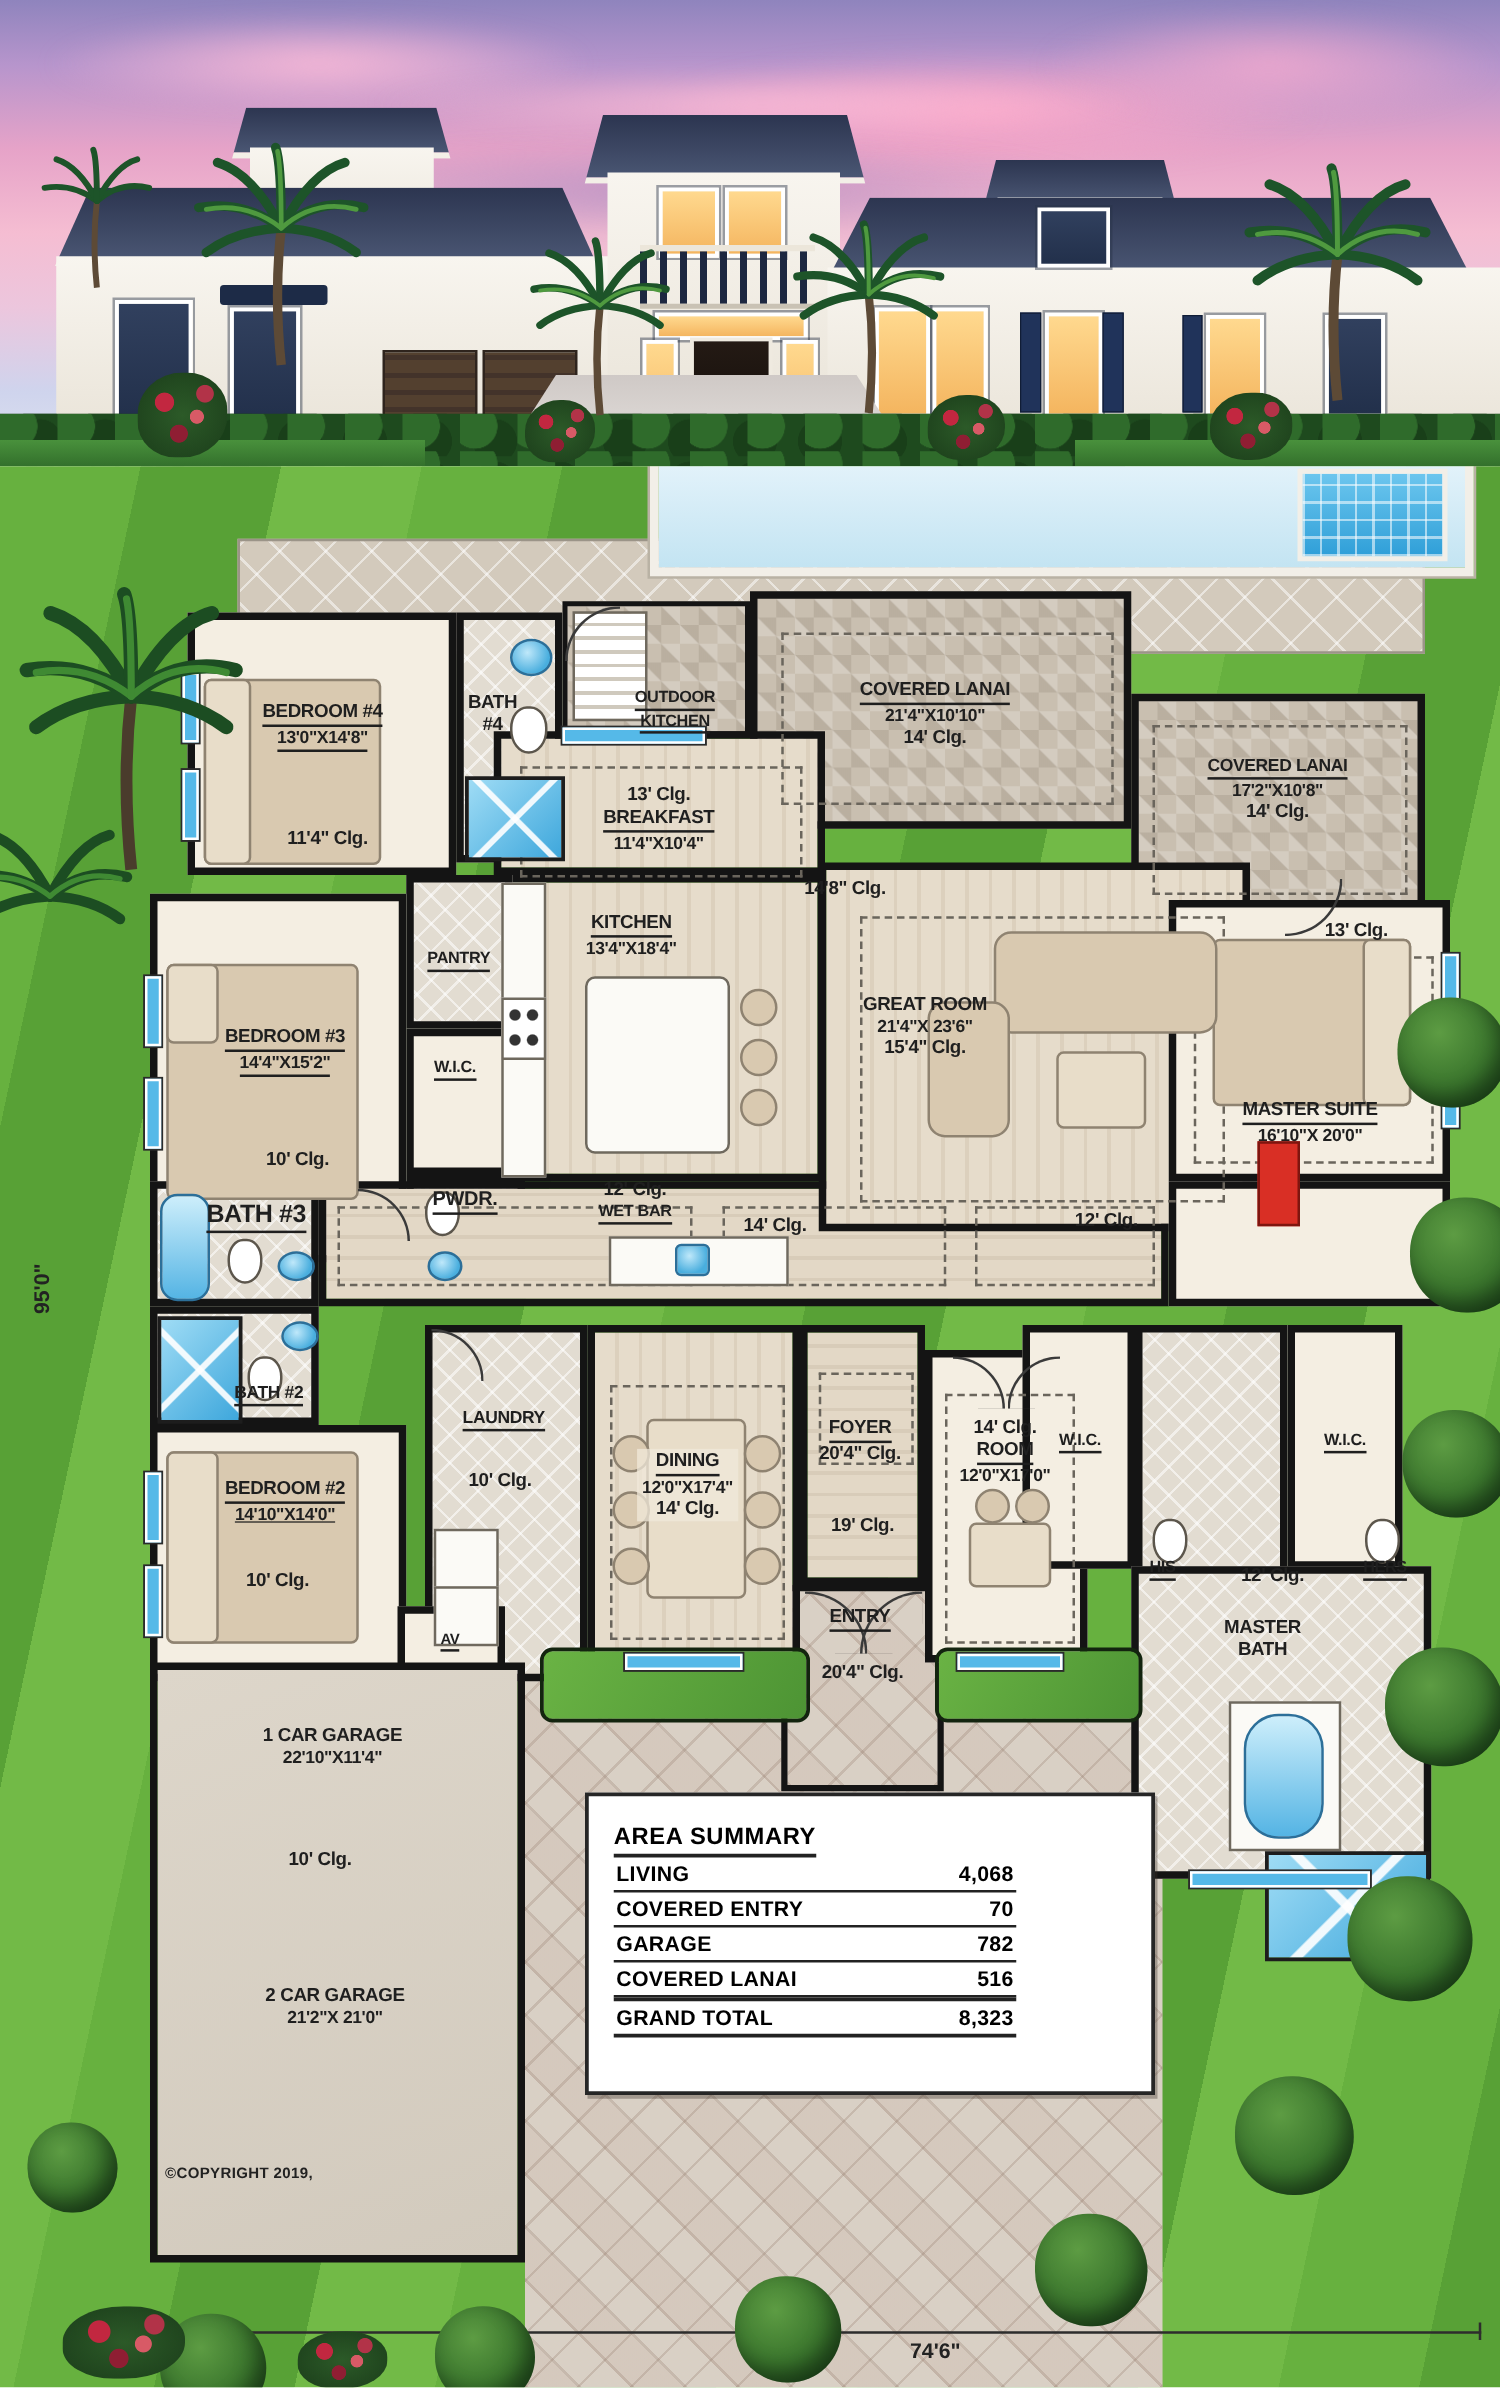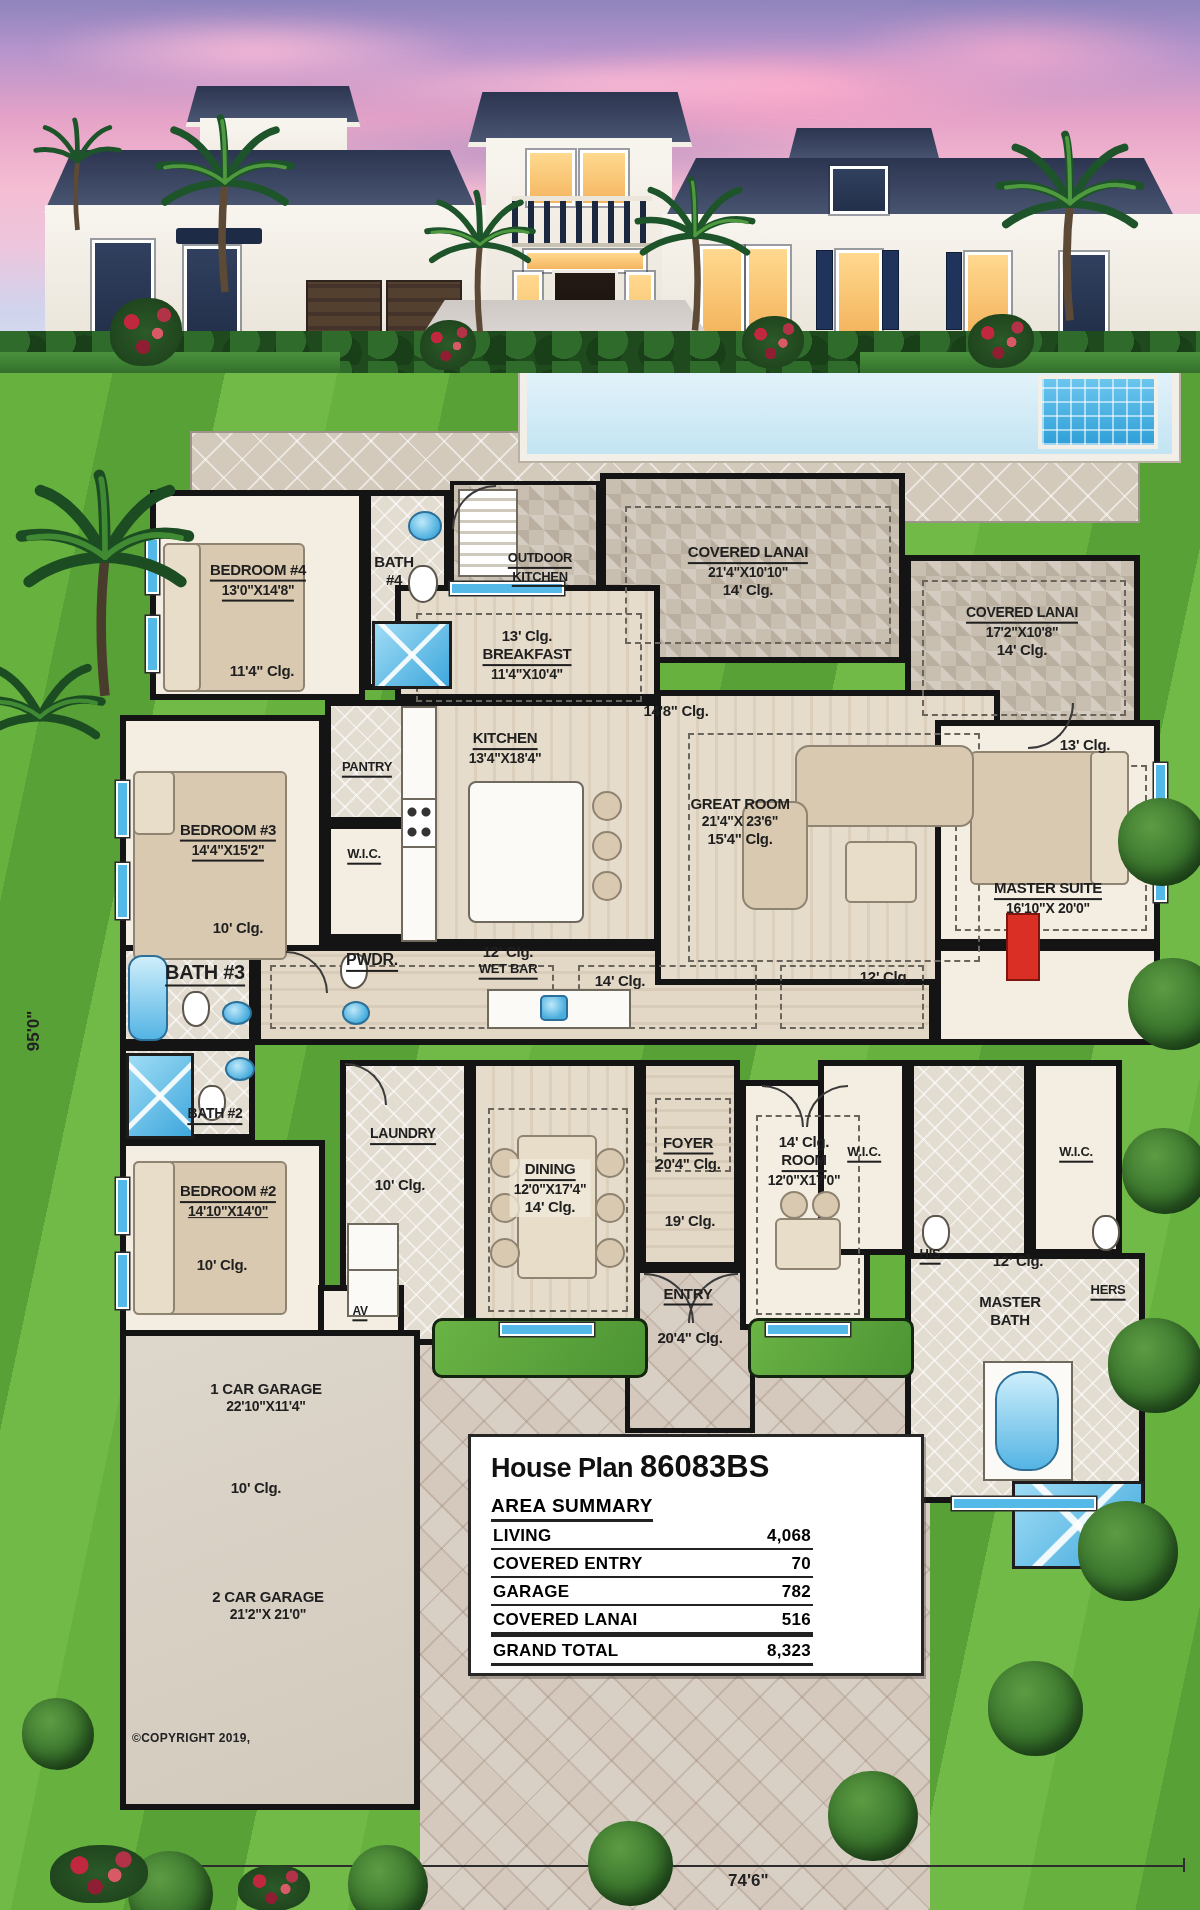--- a/index.html
+++ b/index.html
@@ -511,21 +511,21 @@
     </div>
     <div class="lbl" style="left:864px;top:780px;">
         <div style="font-size:13px;"><span class="u">W.I.C.</span></div>
       </div>
     <div class="lbl" style="left:1076px;top:780px;">
         <div style="font-size:13px;"><span class="u">W.I.C.</span></div>
       </div>
     <div class="lbl" style="left:930px;top:882px;">
         <div style="font-size:13px;"><span class="u">HIS</span></div>
       </div>
-    <div class="lbl" style="left:1108px;top:882px;margin-top:36px;">
+    <div class="lbl" style="left:1108px;top:882px;">
         <div style="font-size:13px;"><span class="u">HERS</span></div>
       </div>
     <div class="lbl" style="left:1018px;top:888px;">
         <div class="cl">12' Clg.</div>
       </div>
     <div class="lbl" style="left:1010px;top:938px;">
       <div>MASTER</div>
         <div>BATH</div>
     </div>
     <div class="lbl" style="left:688px;top:922px;">
@@ -543,24 +543,20 @@
     </div>
     <div class="lbl" style="left:256px;top:1115px;">
         <div class="cl">10' Clg.</div>
       </div>
     <div class="lbl" style="left:268px;top:1232px;">
       <div>2 CAR GARAGE</div>
       <div class="sz">21'2"X 21'0"</div>
     </div>
 
     <div id="titleblock">
-      <div class="tb-title">
-        <span>House Plan</span>
-        <span class="tb-num">86083BS</span>
-      </div>
       <div><span class="tb-head">AREA SUMMARY</span></div>
       <div class="tb-row">
           <span>LIVING</span>
           <span>4,068</span>
         </div>
       <div class="tb-row">
           <span>COVERED ENTRY</span>
           <span>70</span>
         </div>
       <div class="tb-row">

